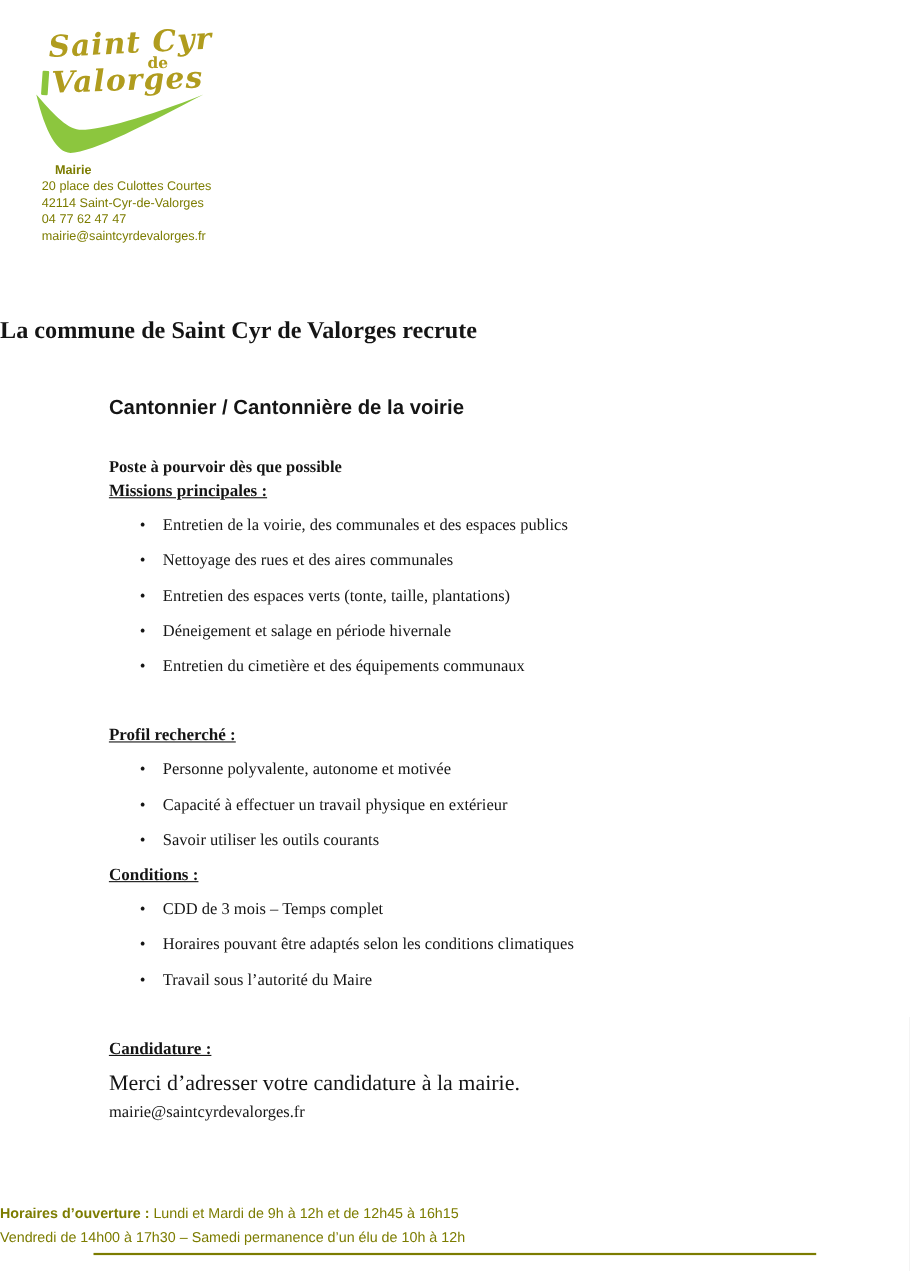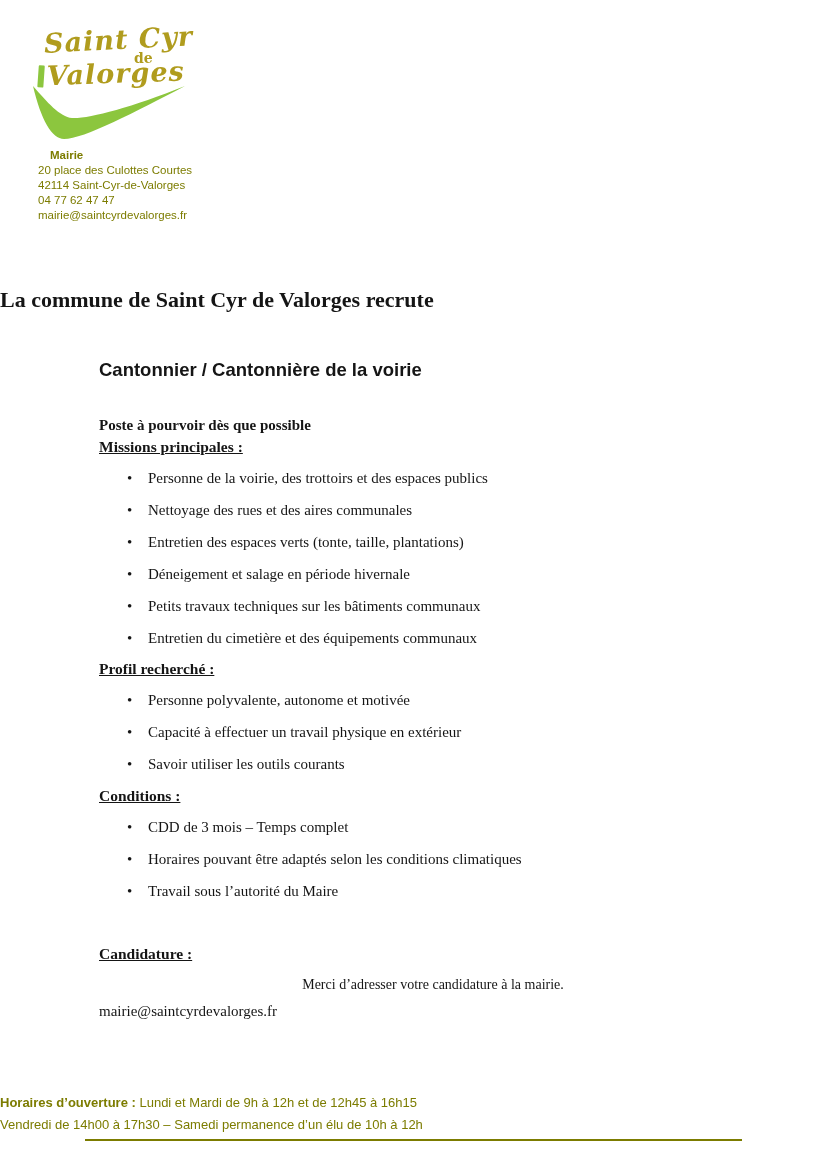--- a/index.html
+++ b/index.html
@@ -71,21 +71,21 @@
   ul.bullets li{
     position:relative;padding-left:49px;line-height:20px;margin-bottom:12px;
   }
   ul.bullets li::before{
     content:"\2022";position:absolute;left:28px;top:0;
   }
   .sec-missions{top:437px;}
   .sec-profil{top:659px;}
   .sec-conditions{top:786px;}
   .sec-candidature{top:944px;}
-  .candidature-text{font-size:14px;line-height:20px;margin:0;text-align:center;}
+  .candidature-text{font-size:20px;line-height:20px;margin:0;}
   .candidature-email{
     position:absolute;left:99px;top:1001px;font-size:15px;line-height:20px;
   }
   
   .footer{
     position:absolute;left:0;top:1092px;width:100%;
     text-align:left;color:var(--olive);
     font-family:"Liberation Sans",sans-serif;font-size:13px;line-height:22px;
   }
   .footer strong{font-weight:bold;}
@@ -117,25 +117,24 @@
   </div>
 
   <h1 class="doc-title">La commune de Saint Cyr de Valorges recrute</h1>
 
   <h2 class="job-title">Cantonnier / Cantonnière de la voirie</h2>
   <div class="availability">Poste à pourvoir dès que possible</div>
 
   <div class="section sec-missions">
     <h3 class="section-heading">Missions principales :</h3>
     <ul class="bullets">
-        <li>Personne de la voirie, des trottoirs et des espaces publics</li>
+        <li>Entretien de la voirie, des communales et des espaces publics</li>
         <li>Nettoyage des rues et des aires communales</li>
         <li>Entretien des espaces verts (tonte, taille, plantations)</li>
         <li>Déneigement et salage en période hivernale</li>
-        <li>Petits travaux techniques sur les bâtiments communaux</li>
         <li>Entretien du cimetière et des équipements communaux</li>
       </ul>
   </div>
 
   <div class="section sec-profil">
     <h3 class="section-heading">Profil recherché :</h3>
     <ul class="bullets">
         <li>Personne polyvalente, autonome et motivée</li>
         <li>Capacité à effectuer un travail physique en extérieur</li>
         <li>Savoir utiliser les outils courants</li>

